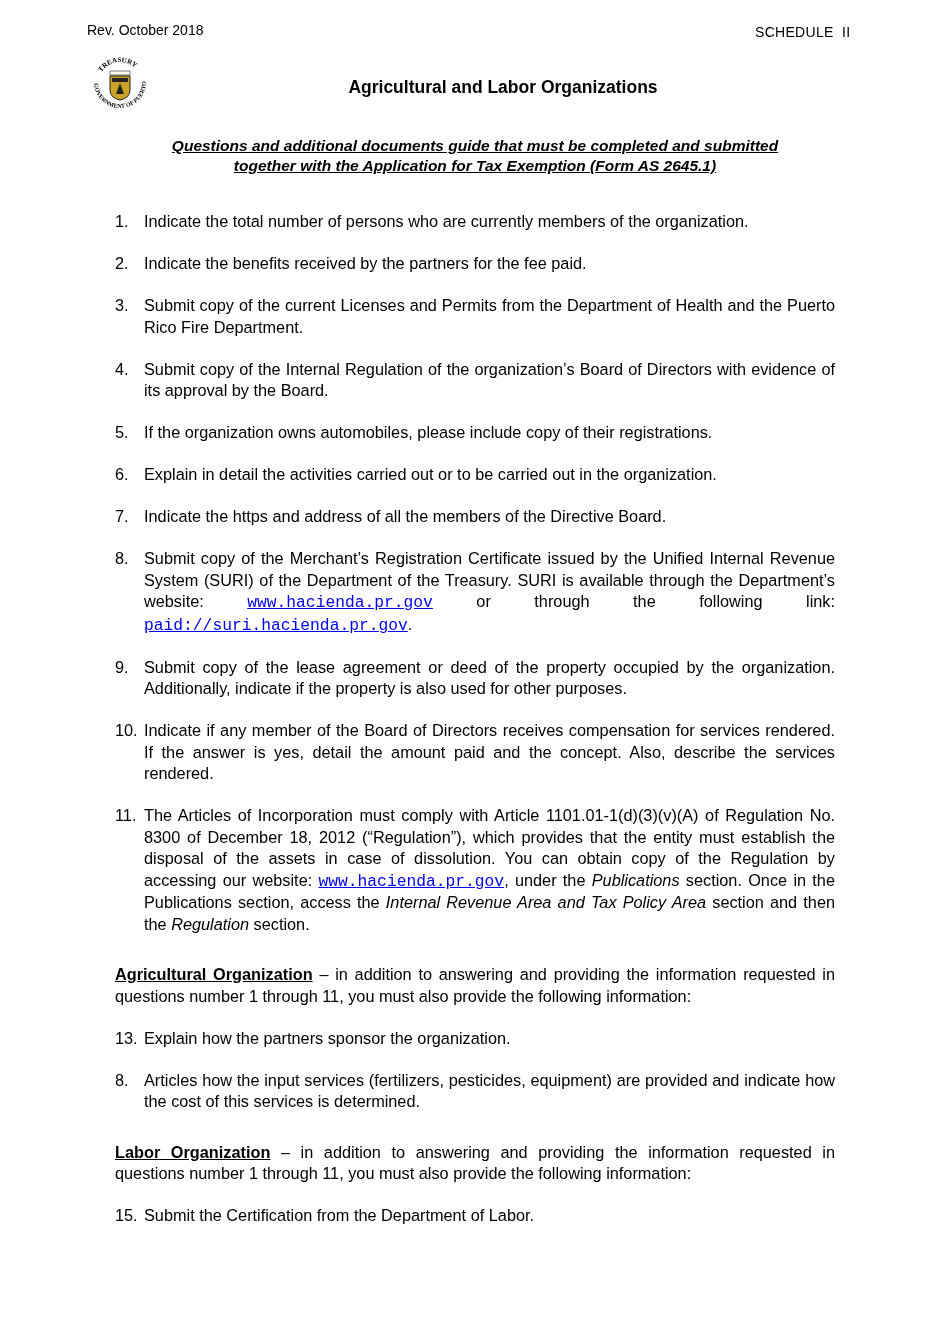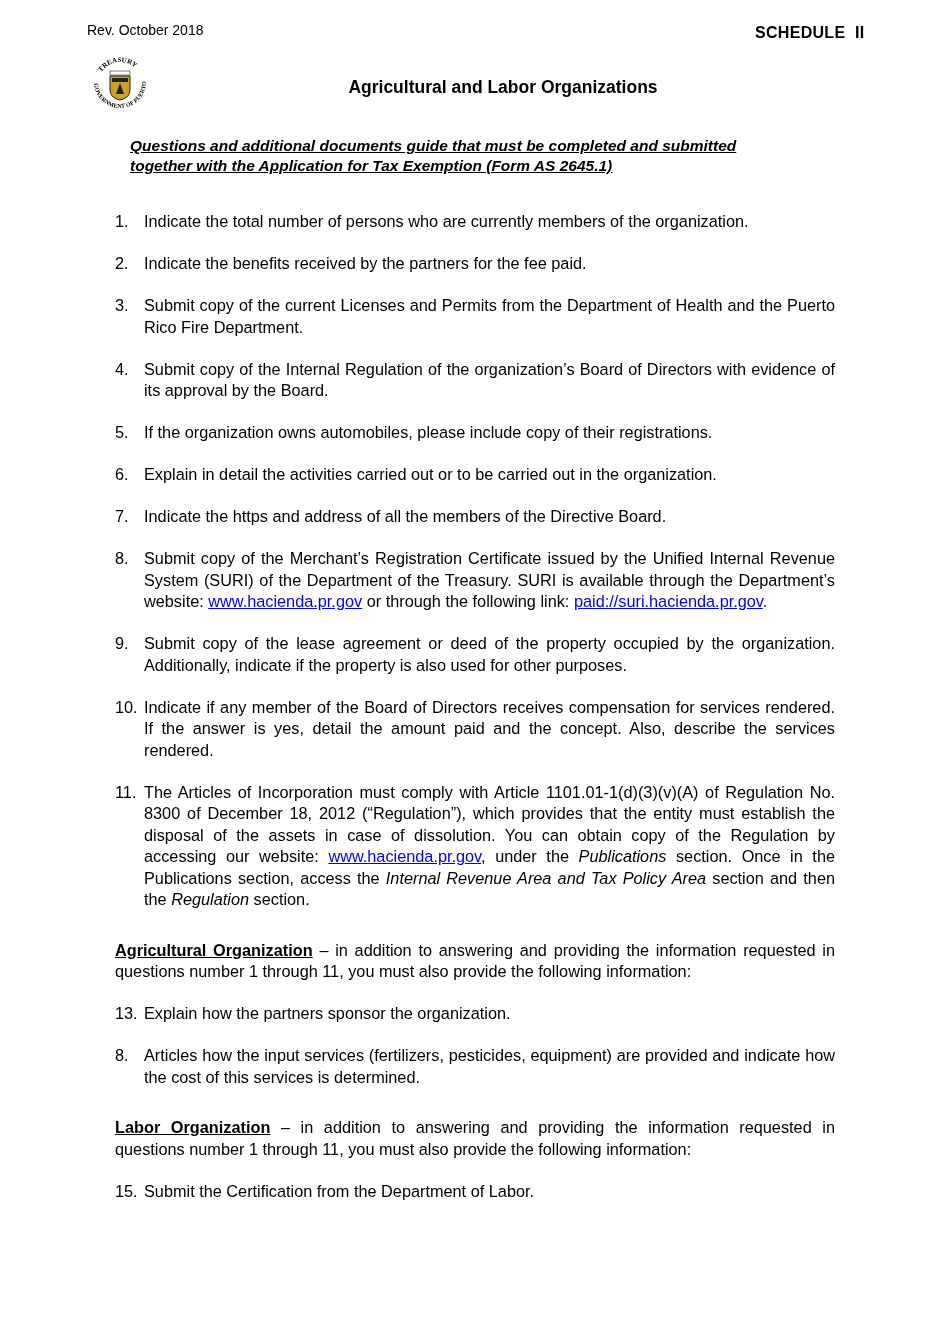--- a/index.html
+++ b/index.html
@@ -1,30 +1,30 @@
 <!DOCTYPE html>
 <html><head>
 <meta charset="utf-8">
 <style>
   html, body { margin:0; padding:0; background:#fff; }
   body { width:950px; height:1342px; position:relative; overflow:hidden;
          font-family:"Liberation Sans", sans-serif; color:#000; }
   .rev { position:absolute; left:87px; top:22px; font-size:14px; }
-  .schedule { position:absolute; left:755px; top:24px; font-size:16px; font-weight:bold; letter-spacing:0.3px; }
+  .schedule { position:absolute; left:755px; top:24px; font-size:14px; font-weight:normal; letter-spacing:0.3px; }
   .logo { position:absolute; left:88px; top:52px; width:64px; height:64px; }
   .title { position:absolute; left:0; width:1006px; top:77px; text-align:center; font-size:17.5px; font-weight:bold; }
-  .subtitle { position:absolute; left:130px; width:690px; top:136px; font-size:15.5px;
+  .subtitle { position:absolute; left:130px; width:690px; top:136px; text-align:center; font-size:15.5px;
               font-weight:bold; font-style:italic; text-decoration:underline; line-height:20px; }
   .content { position:absolute; left:115px; width:720px; top:211px; font-size:16.3px; line-height:21.5px; }
   .item { display:flex; text-align:justify; margin-bottom:20.5px; }
   .num { width:29px; flex:none; }
   .txt { flex:1; }
   .para { text-align:justify; margin-bottom:20.5px;margin-top:29px; }
   .para b { text-decoration:underline; }
-  a { color:#0000ee; text-decoration:underline; }
+  a { color:#0000ee; text-decoration:underline;font-family:Liberation Mono, monospace; }
 </style>
 </head>
 <body>
 
 <div class="rev">Rev. October 2018</div>
 <div class="schedule" style="white-space:pre">SCHEDULE  II</div>
 
 <svg class="logo" viewBox="0 0 64 64">
   <defs>
     <path id="arcTop" d="M10,32 A22,22 0 0 1 54,32"></path>

